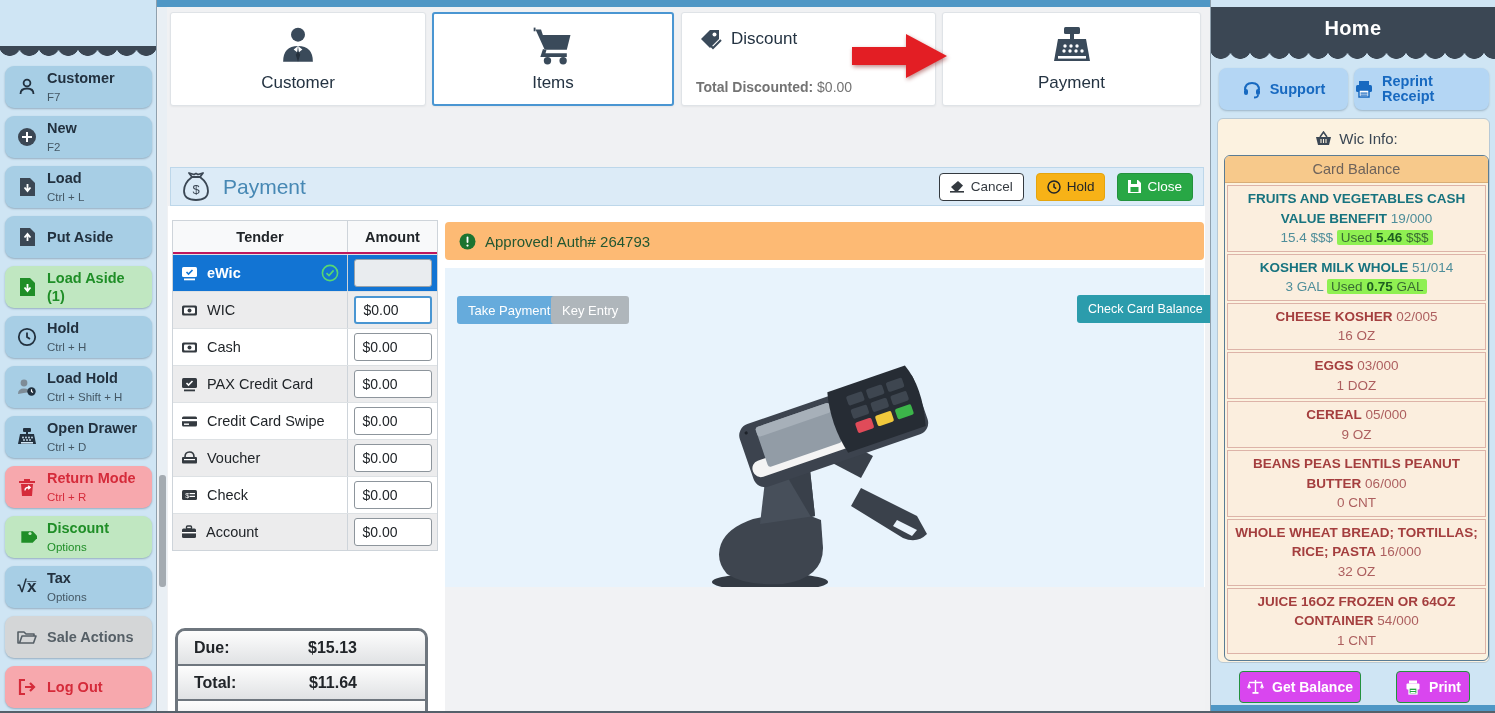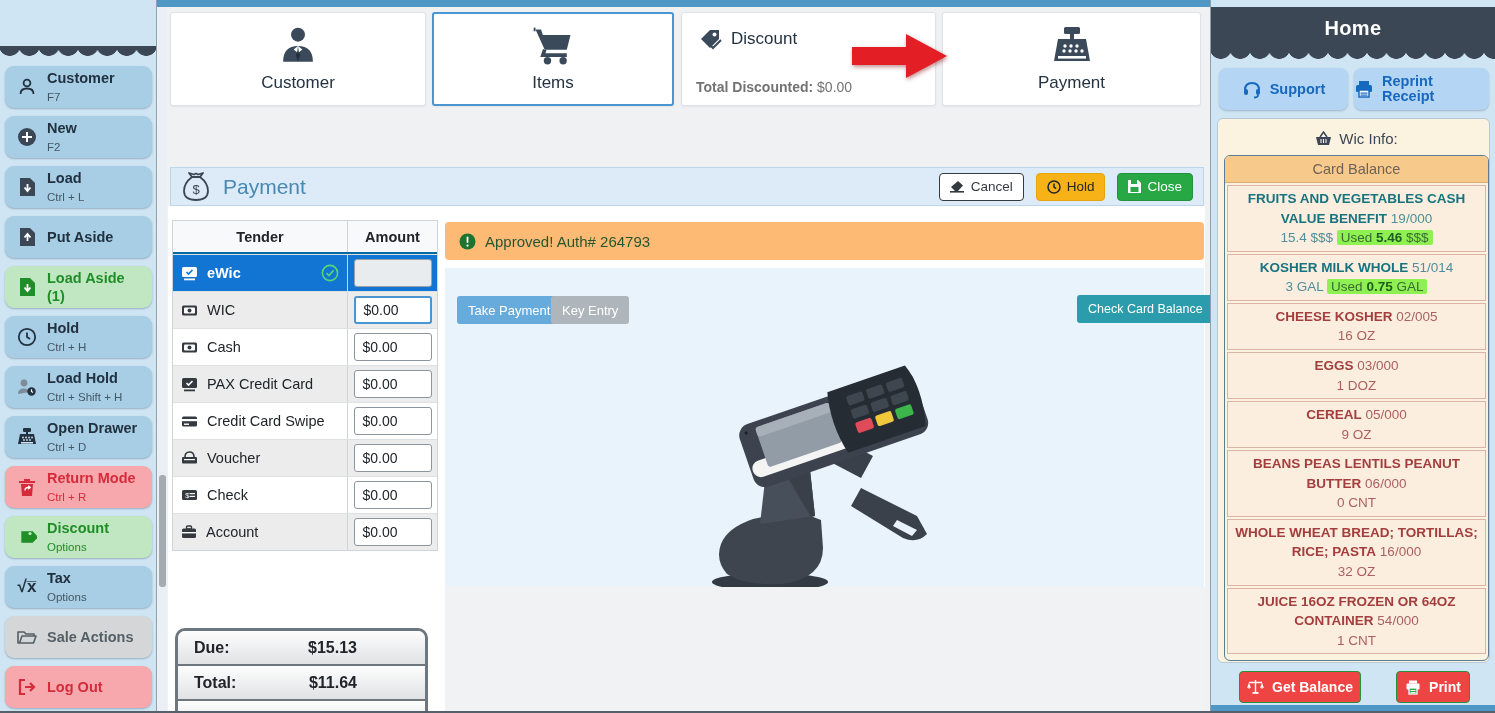--- a/index.html
+++ b/index.html
@@ -64,21 +64,21 @@
   #pay-header .pttl { font-size:21px; color:#4788b4; margin-left:12px; }
   #pay-header .spacer { flex:1; }
   .hbtn { height:28px; border-radius:4px; display:flex; align-items:center; gap:6px; padding:0 10px; font-size:13.5px; cursor:pointer; }
   .hbtn + .hbtn { margin-left:12px; }
   #btn-cancel { background:#fff; border:1px solid #343a40; color:#343a40; }
   #btn-hold   { background:#f7b217; border:1px solid #e5a50d; color:#212529; }
   #btn-close  { background:#28a745; border:1px solid #23923d; color:#fff; }
 
   
   #tender-table { position:absolute; left:172px; top:220px; width:266px; border:1px solid #ced4da; background:#fff; }
-  .t-head { display:flex; height:33px; background:#f8f9fa; border-bottom:2px solid #0369a1; }
+  .t-head { display:flex; height:33px; background:#f8f9fa; border-bottom:2px solid #be185d; }
   .t-head > div { display:flex; align-items:center; justify-content:center; font-size:14.5px; font-weight:bold; color:#212529; }
   .t-col-tender { flex:1; }
   .t-col-amount { width:90px; border-left:1px solid #ced4da; }
   .t-row { display:flex; height:37px; border-top:1px solid #dde1e4; cursor:pointer; }
   .t-row:first-of-type { border-top:none; }
   .t-row .cell-tender { flex:1; display:flex; align-items:center; gap:9px; padding:0 8px; font-size:14.5px; color:#212529; }
   .t-row .cell-amount { width:90px; border-left:1px solid #ced4da; display:flex; align-items:center; justify-content:center; }
   .t-row.alt { background:#ececed; }
   .t-row.selected { background:#1274d3; }
   .t-row.selected .cell-tender { color:#fff; font-weight:bold; }
@@ -143,21 +143,21 @@
     text-align:center; padding:3px 6px; font-size:13.5px; line-height:1.45;
   }
   .wic-cell .nm { font-weight:bold; }
   .wic-cell.teal .nm { color:#17737f; }
   .wic-cell.teal .cd, .wic-cell.teal .qty { color:#4f8e9a; }
   .wic-cell.red .nm { color:#a43e3e; }
   .wic-cell.red .cd, .wic-cell.red .qty { color:#ad5f5f; }
   .hl { background:#8ff052; border-radius:2px; padding:0 4px; color:#3a6b33; }
   .hl b { color:#1d5e20; }
   .rs-green {
-    position:absolute; top:671px; height:32px; background:#ef4444; border:1px solid #23923d; border-radius:4px;
+    position:absolute; top:671px; height:32px; background:#d946ef; border:1px solid #23923d; border-radius:4px;
     color:#fff; font-size:14px; font-weight:bold; display:flex; align-items:center; justify-content:center; gap:8px; cursor:pointer;
   }
   #btn-getbal { left:28px; width:122px; }
   #btn-print  { left:185px; width:74px; }
   #rs-bottom { position:absolute; left:0; bottom:0; width:100%; height:8px; background:#4f97c5; }
 
   svg { display:block; }
 </style>
 </head>
 <body>

